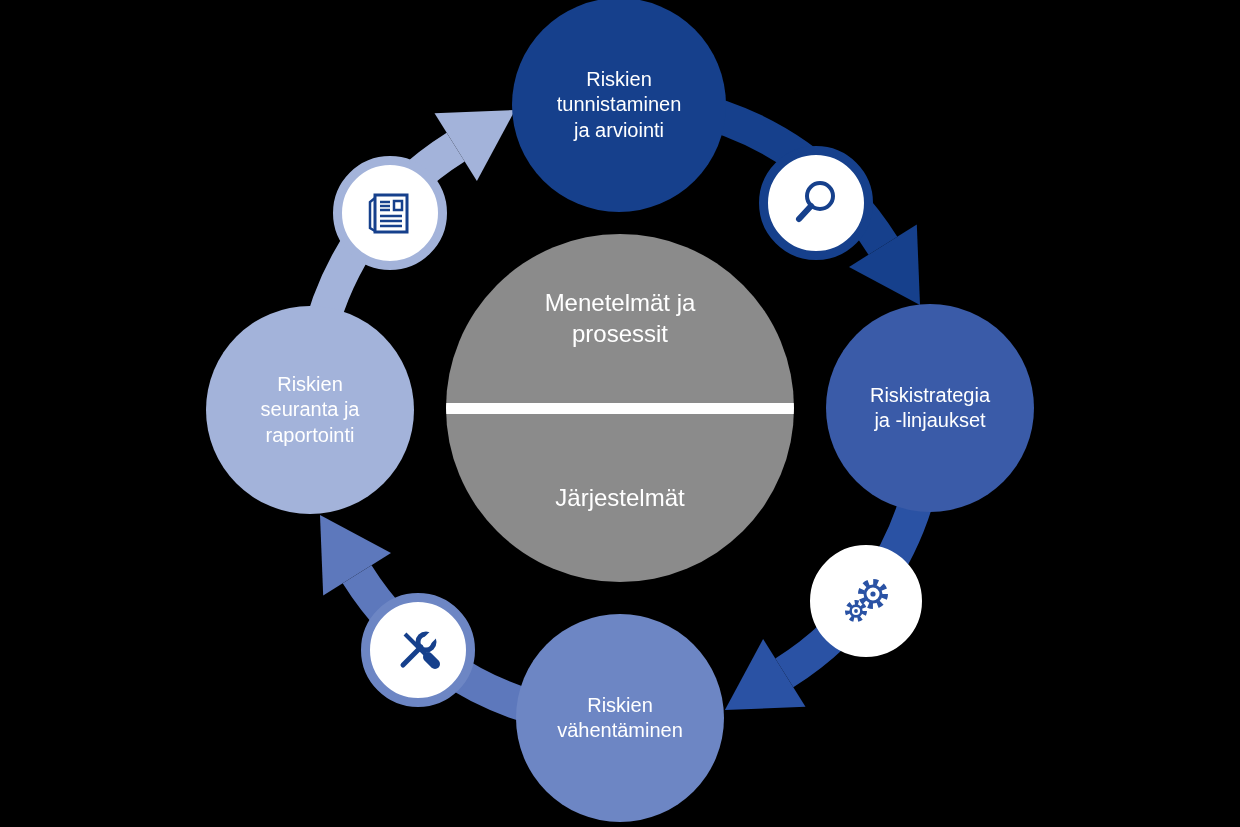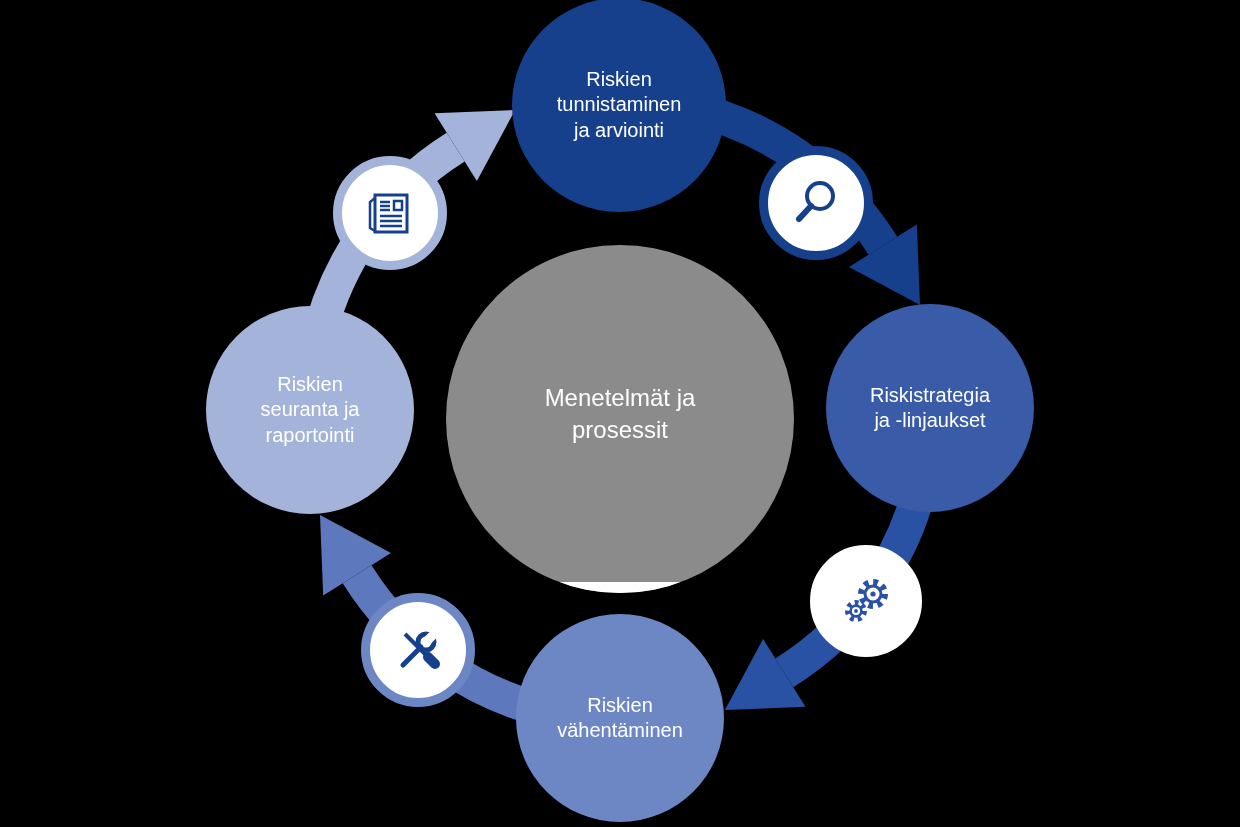--- a/index.html
+++ b/index.html
@@ -19,21 +19,21 @@
     justify-content:center;text-align:center;color:#fff;z-index:2;
   }
   .node .label{white-space:pre-line;font-size:20px;line-height:1.26;}
   #node-top{left:512px;top:-2px;width:214px;height:214px;background:#16408c;}
   #node-right{left:826px;top:304px;width:208px;height:208px;background:#3a5ba8;}
   #node-bottom{left:516px;top:614px;width:208px;height:208px;background:#6d86c4;}
   #node-left{left:206px;top:306px;width:208px;height:208px;background:#a3b3da;}
 
   
   #center-circle{
-    position:absolute;left:446px;top:245px;width:348px;height:348px;
+    position:absolute;left:446px;top:234px;width:348px;height:348px;
     border-radius:50%;background:#8b8b8b;z-index:2;display:flex;
     flex-direction:column;overflow:hidden;color:#fff;text-align:center;
   }
   #center-circle .half{flex:1;display:flex;align-items:center;justify-content:center;width:100%;}
   #center-circle .label{white-space:pre-line;font-size:24px;line-height:1.3;}
   #center-circle .divider{height:11px;width:100%;background:#fff;flex:0 0 auto;}
 
   
   .badge{
     position:absolute;border-radius:50%;background:#fff;z-index:3;
@@ -86,20 +86,23 @@
 seuranta ja
 raportointi</span>
   </div>
 
   <div id="center-circle">
     <div class="half">
       <span class="label">Menetelmät ja
 prosessit</span>
     </div>
     <div class="divider"></div>
+    <div class="half">
+      <span class="label">Järjestelmät</span>
+    </div>
   </div>
 
   <div class="badge" id="badge-doc">
     <svg width="62" height="62" viewBox="0 0 62 62">
       <g fill="none" stroke="#16408c" stroke-width="3">
         <path d="M16 16 l-5 4 v26 l5 3" stroke-width="2.5"></path>
         <rect x="16" y="13" width="32" height="37"></rect>
         <rect x="35" y="19" width="8" height="9" stroke-width="2.5"></rect>
         <line x1="21" y1="20" x2="31" y2="20" stroke-width="2.5"></line>
         <line x1="21" y1="24" x2="31" y2="24" stroke-width="2.5"></line>

